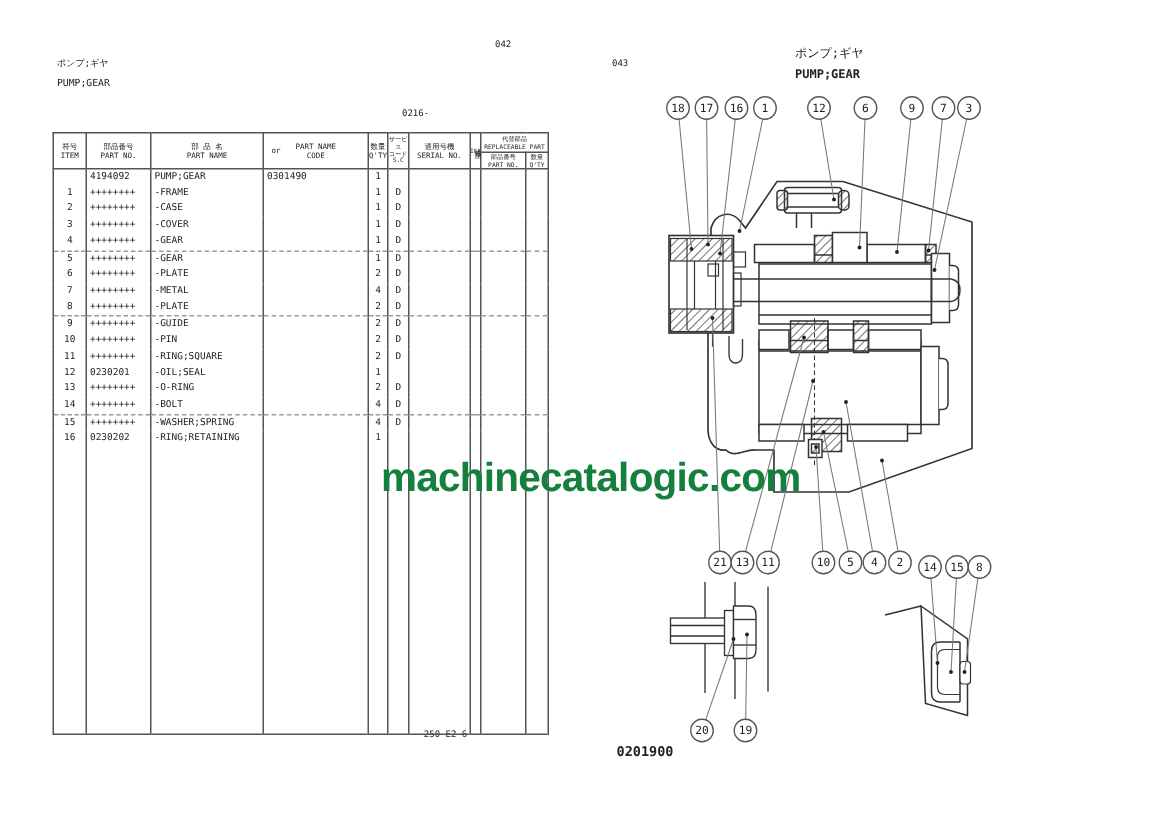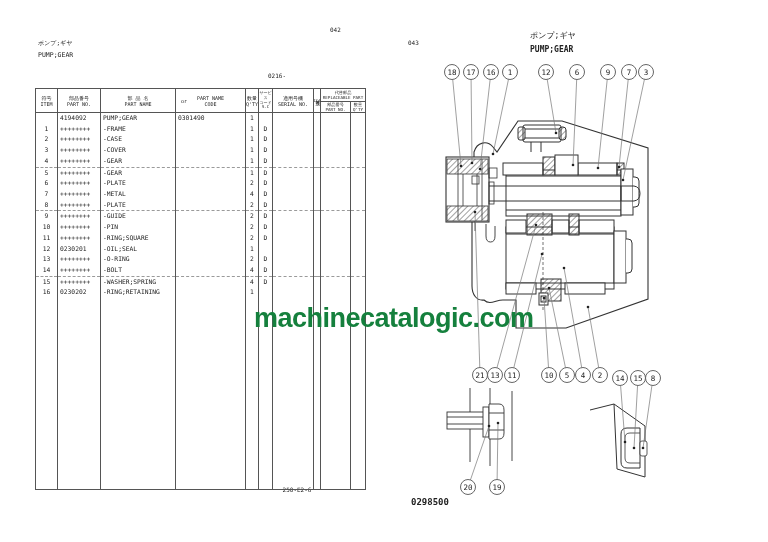--- a/index.html
+++ b/index.html
@@ -328,21 +328,21 @@
             <td></td>
             <td></td>
           </tr>
         </tbody>
     </table>
   </div>
 
   <div class="abs txt-xs" style="left:408px;top:39px;">043</div>
   <div class="abs txt-m" style="left:530px;top:31px;">ポンプ;ギヤ</div>
   <div class="abs txt-m" style="left:530px;top:45px;font-weight:bold;">PUMP;GEAR</div>
-  <div class="abs txt-l" style="left:411px;top:497px;">0298500</div>
+  <div class="abs txt-l" style="left:411px;top:497px;">0201900</div>
 
   <svg class="abs" style="left:0;top:0;" width="768" height="542" viewBox="0 0 768 542">
     <defs>
       <pattern id="hatch" width="4" height="4" patternUnits="userSpaceOnUse" patternTransform="rotate(45)">
         <line x1="0" y1="0" x2="0" y2="4" stroke="#444" stroke-width="1"></line>
       </pattern>
     </defs>
 
     <g stroke="#333" fill="none" stroke-width="1.1">
       <path d="M 472,170 L 472,286 C 472,295 477,301 484,300 C 490,306 497,299 504,300 L 516,300 L 516,328 L 566,328 L 648,299 L 648,148 L 562,121 L 518,121 L 497,152 L 493,147 C 487,140 477,142 474,152 L 474,162" fill="#fff"></path>

